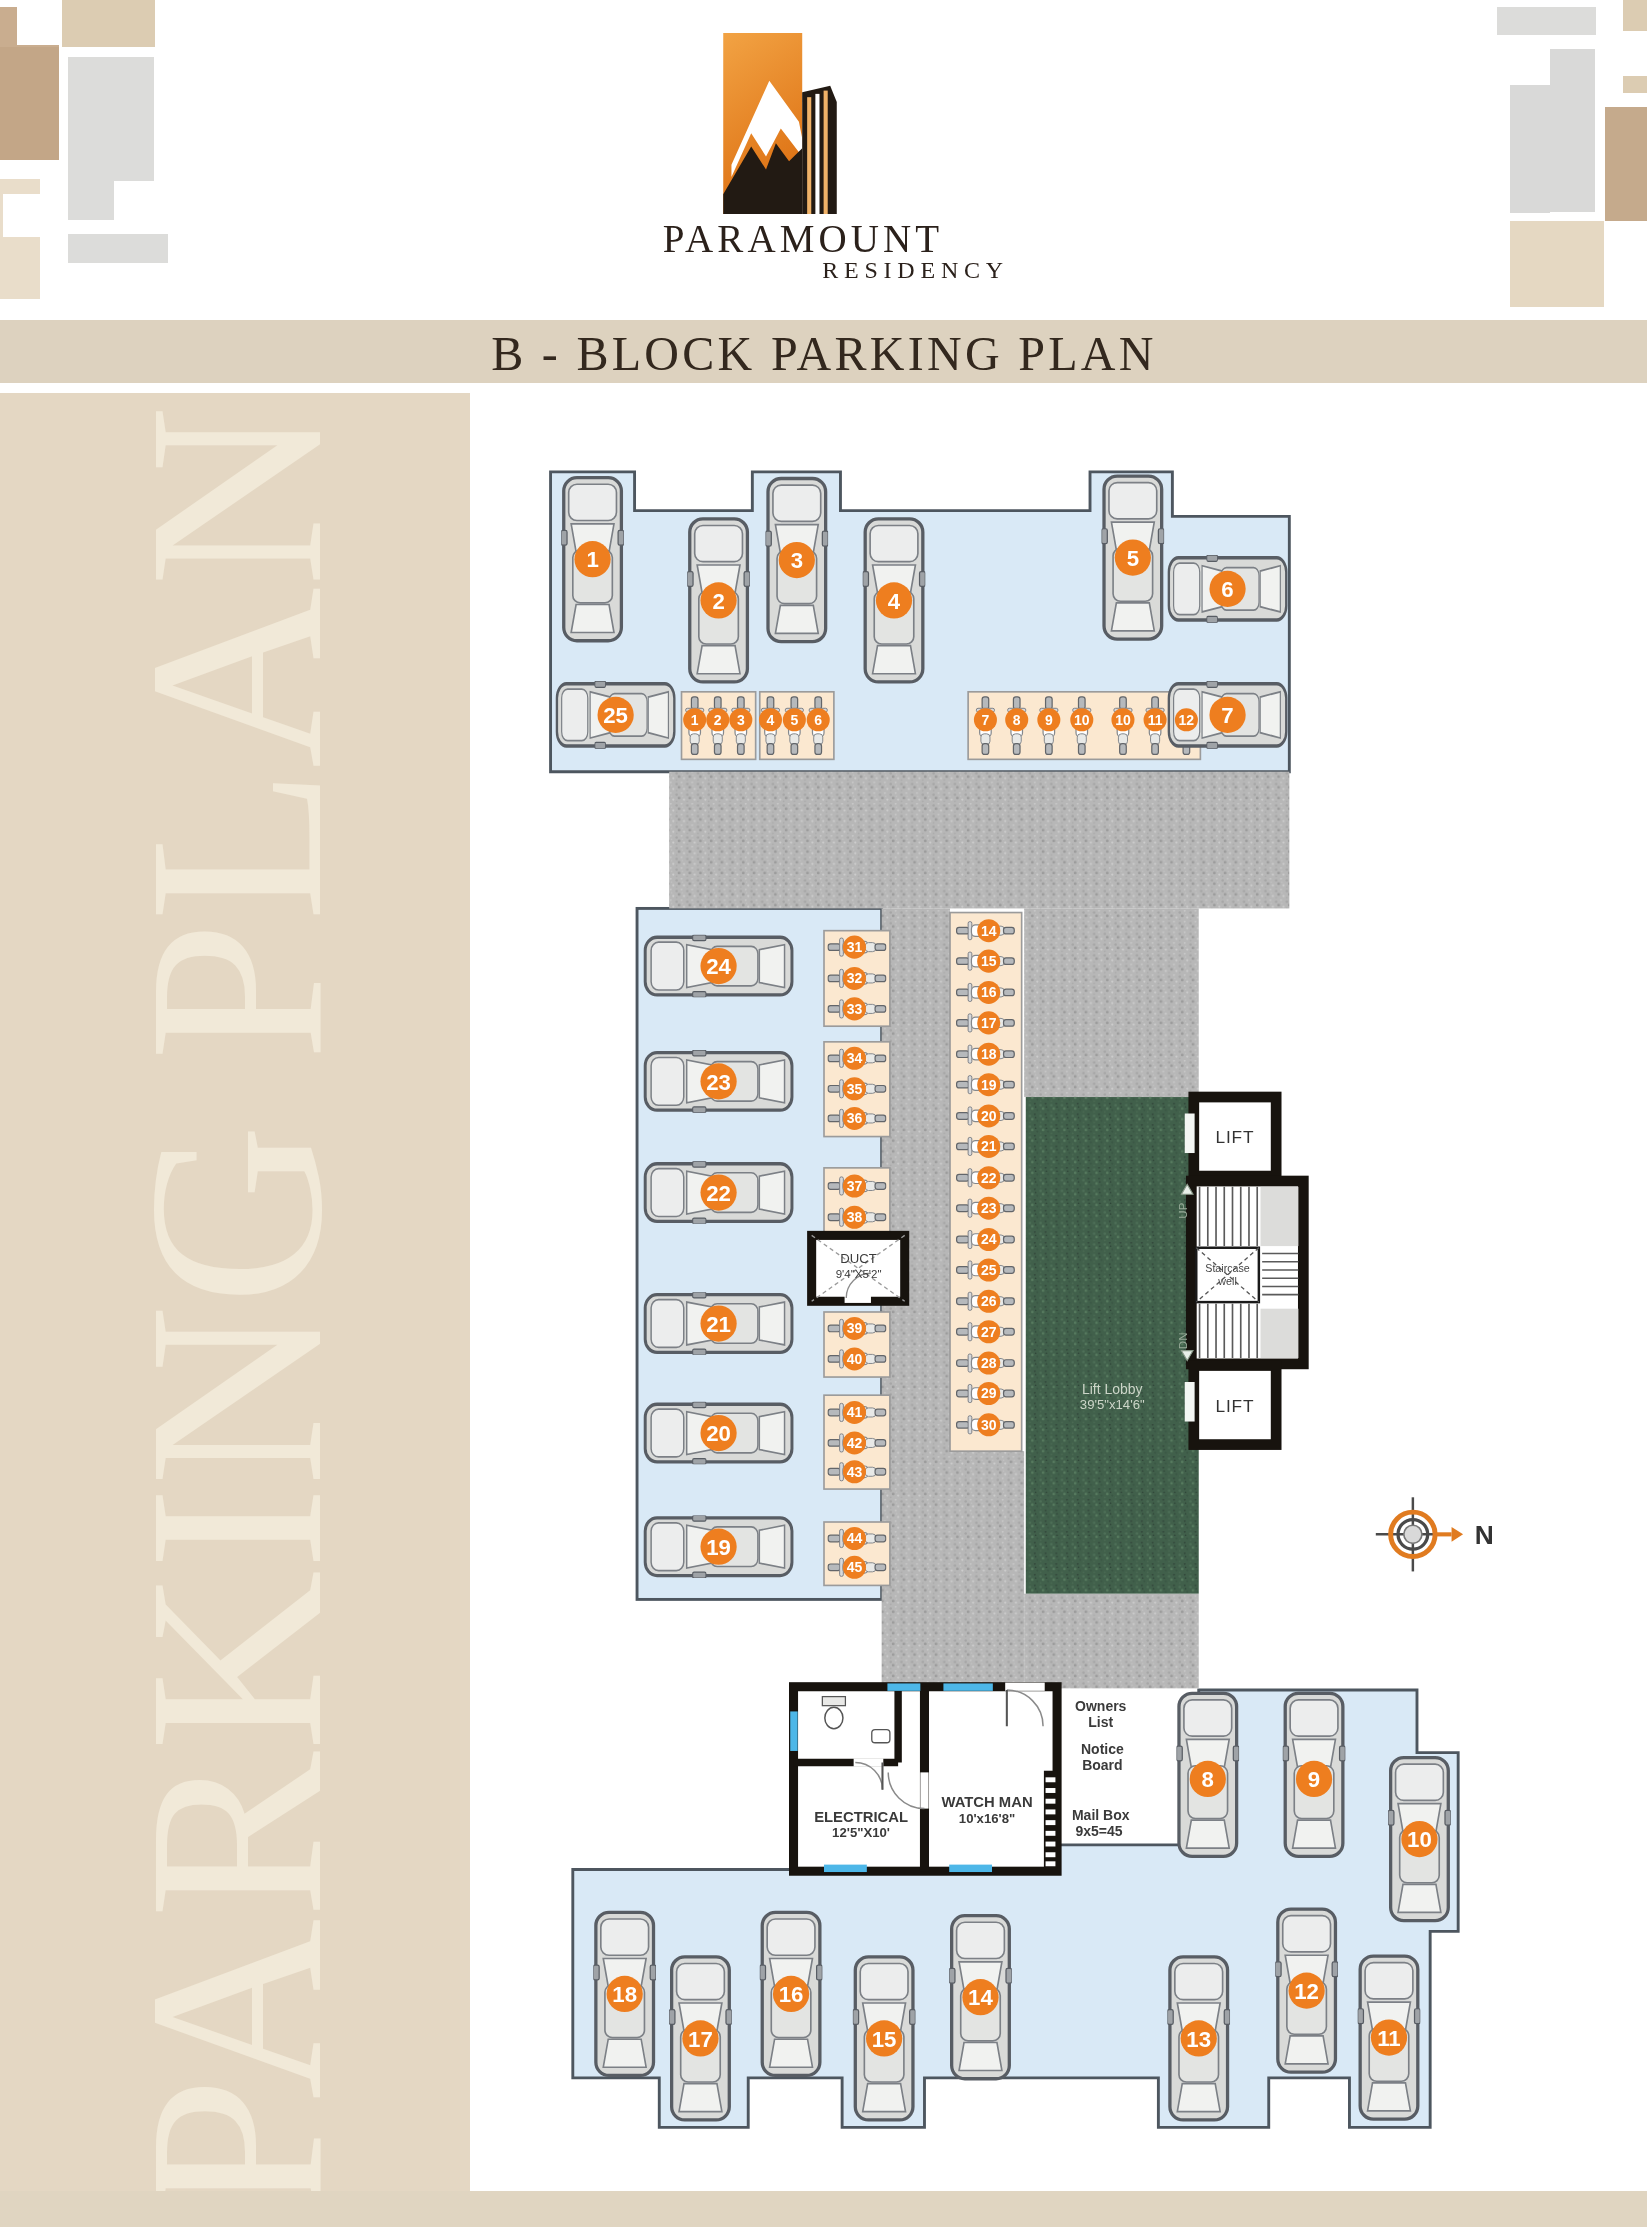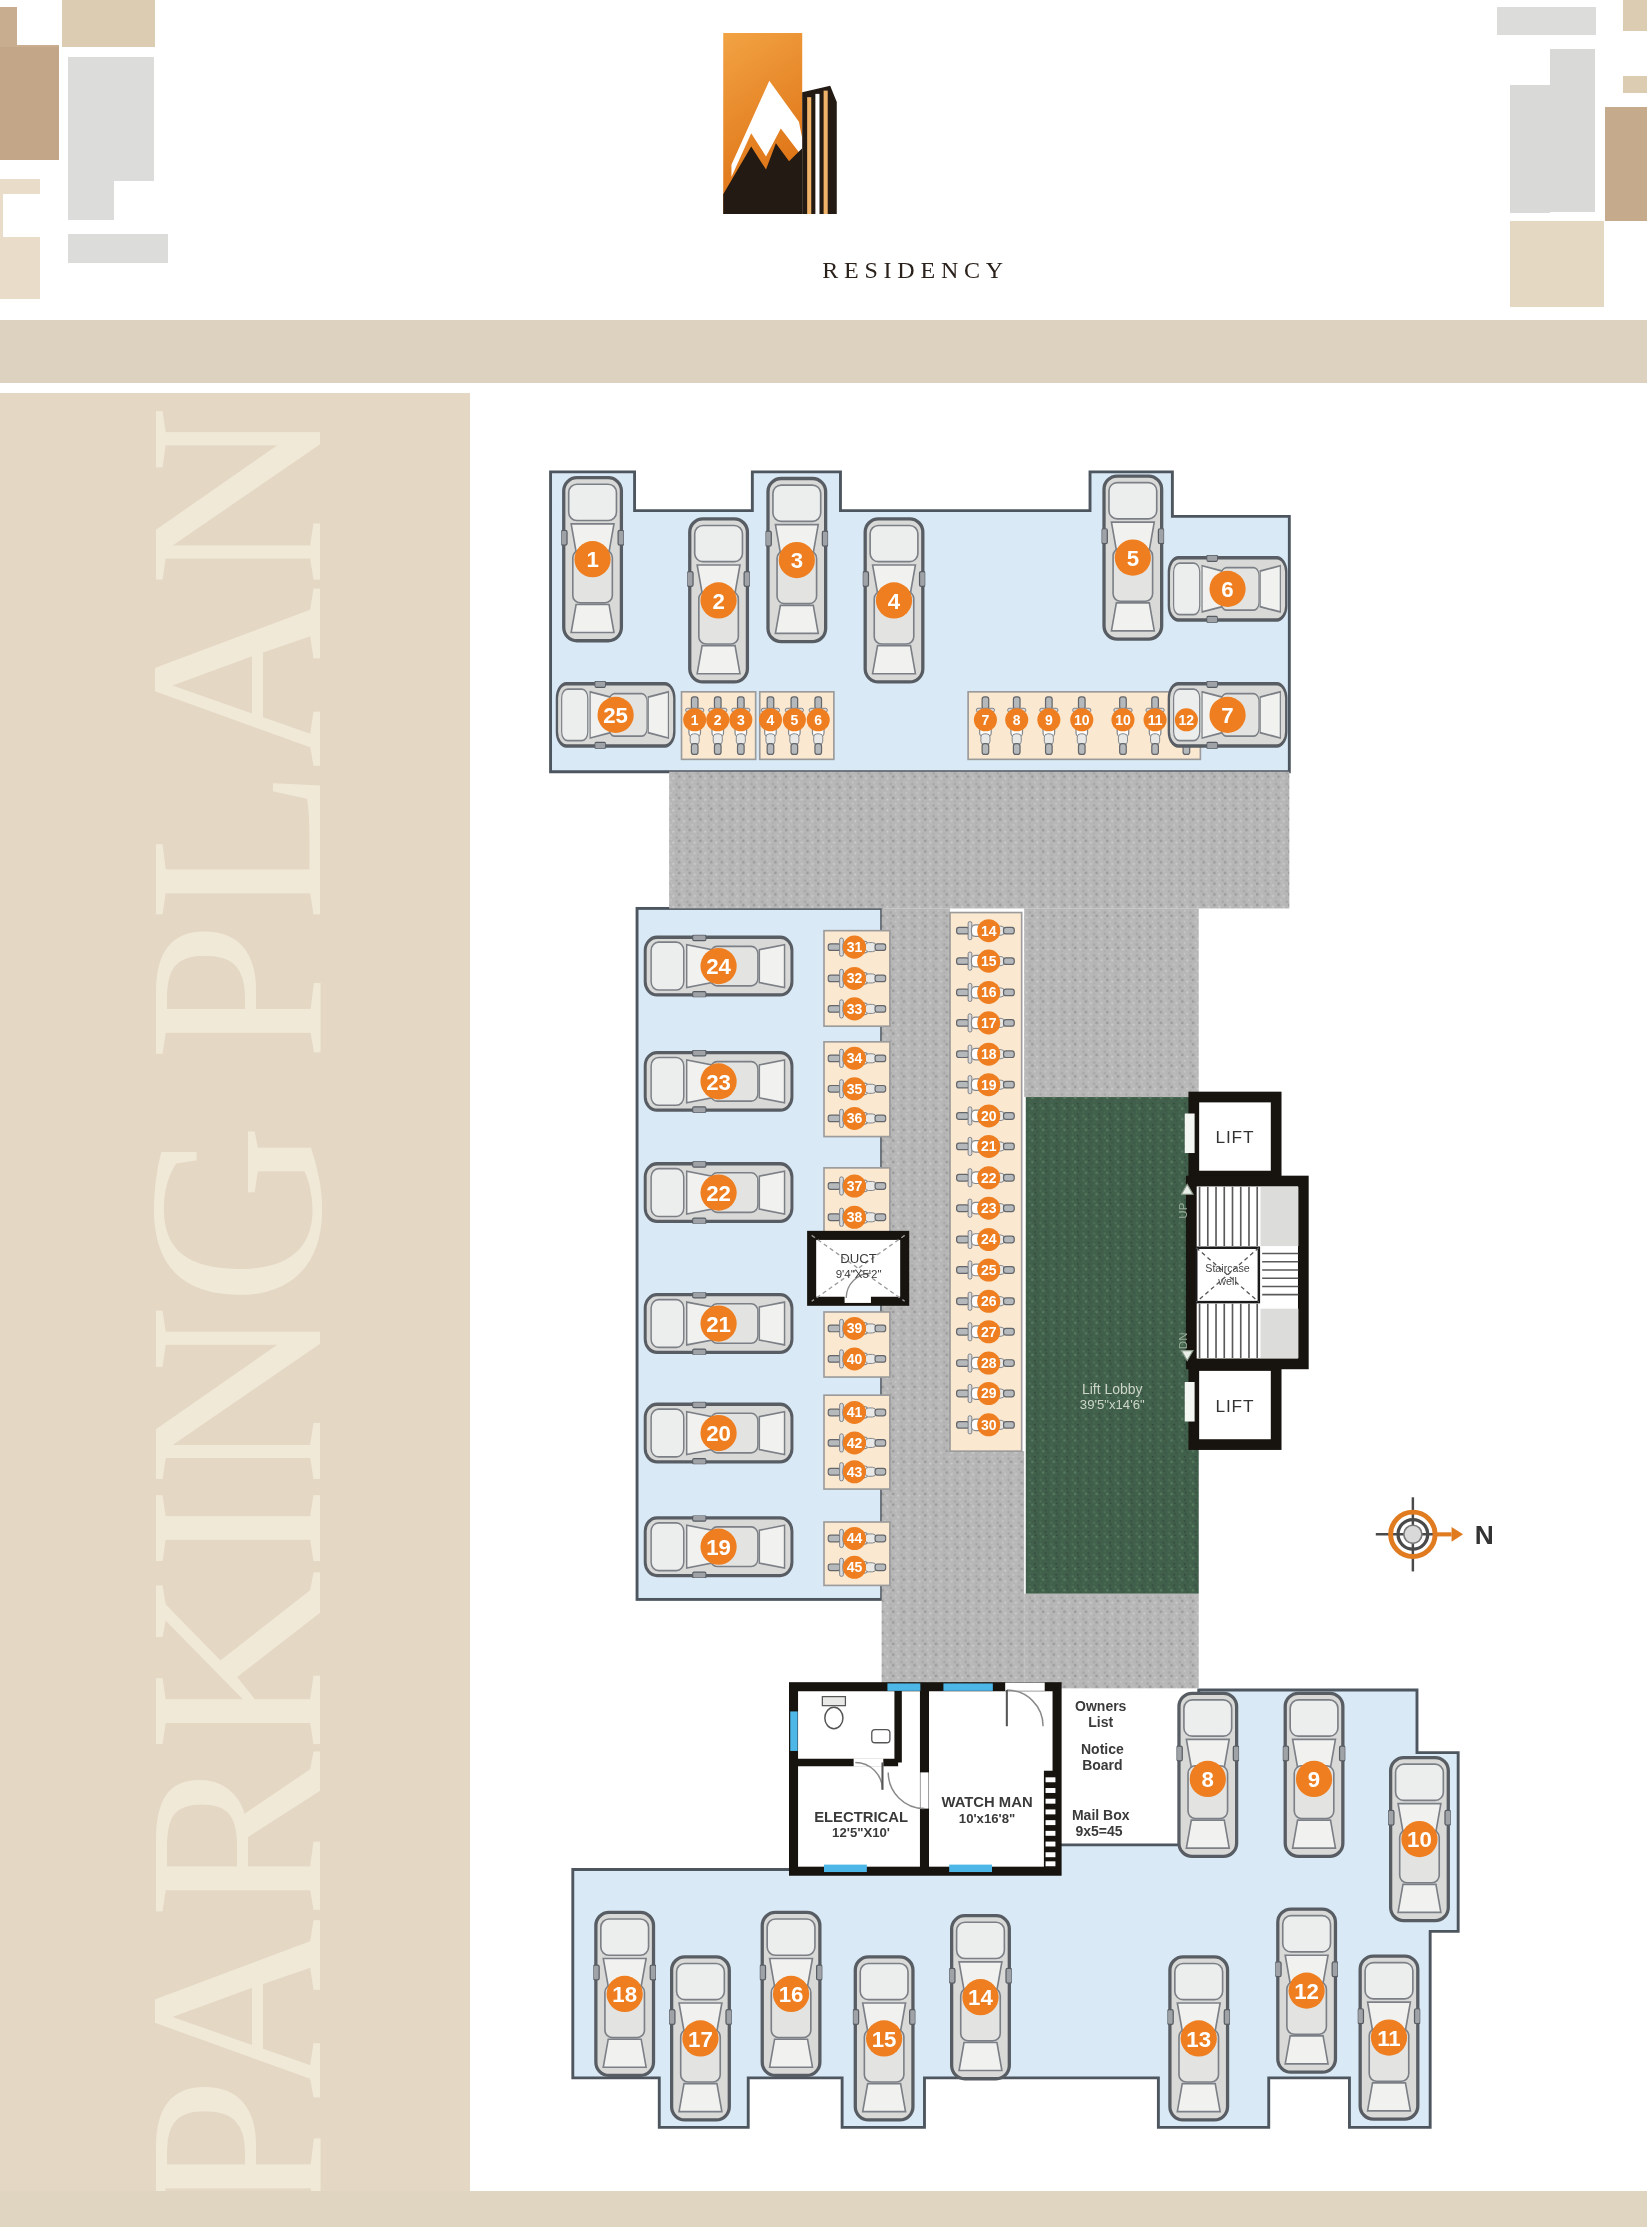--- a/index.html
+++ b/index.html
@@ -64,23 +64,25 @@
       <polygon points="10,160 56,58 92,108 96,128 96,150 70,116 52,150 34,122 10,175" fill="#ffffff"></polygon>
       <polygon points="0,196 34,138 52,166 64,134 80,156 96,140 96,220 0,220" fill="#221a13"></polygon>
       <g>
         <polygon points="96,72 130,64 138,84 138,220 96,220" fill="#221a13"></polygon>
         <rect x="102" y="78" width="5" height="142" fill="#f0b268"></rect>
         <rect x="112" y="74" width="5" height="146" fill="#ffffff"></rect>
         <rect x="122" y="70" width="5" height="150" fill="#f0b268"></rect>
       </g>
     </svg>
   </div>
+  <div class="logo-title">PARAMOUNT</div>
   <div class="logo-sub">RESIDENCY</div>
 
   <div class="title-strip"></div>
+  <div class="page-title">B - BLOCK PARKING PLAN</div>
 
   <div class="sidebar">
     <div class="sidebar-text">PARKING PLAN</div>
   </div>
   <div class="footer-strip"></div>
 
   <svg class="plan-svg" width="1648" height="2227" viewBox="0 0 2000 2704">
     <defs>
       <pattern id="roadTex" width="13" height="13" patternUnits="userSpaceOnUse">
         <rect width="13" height="13" fill="#b7b7b7"></rect>

